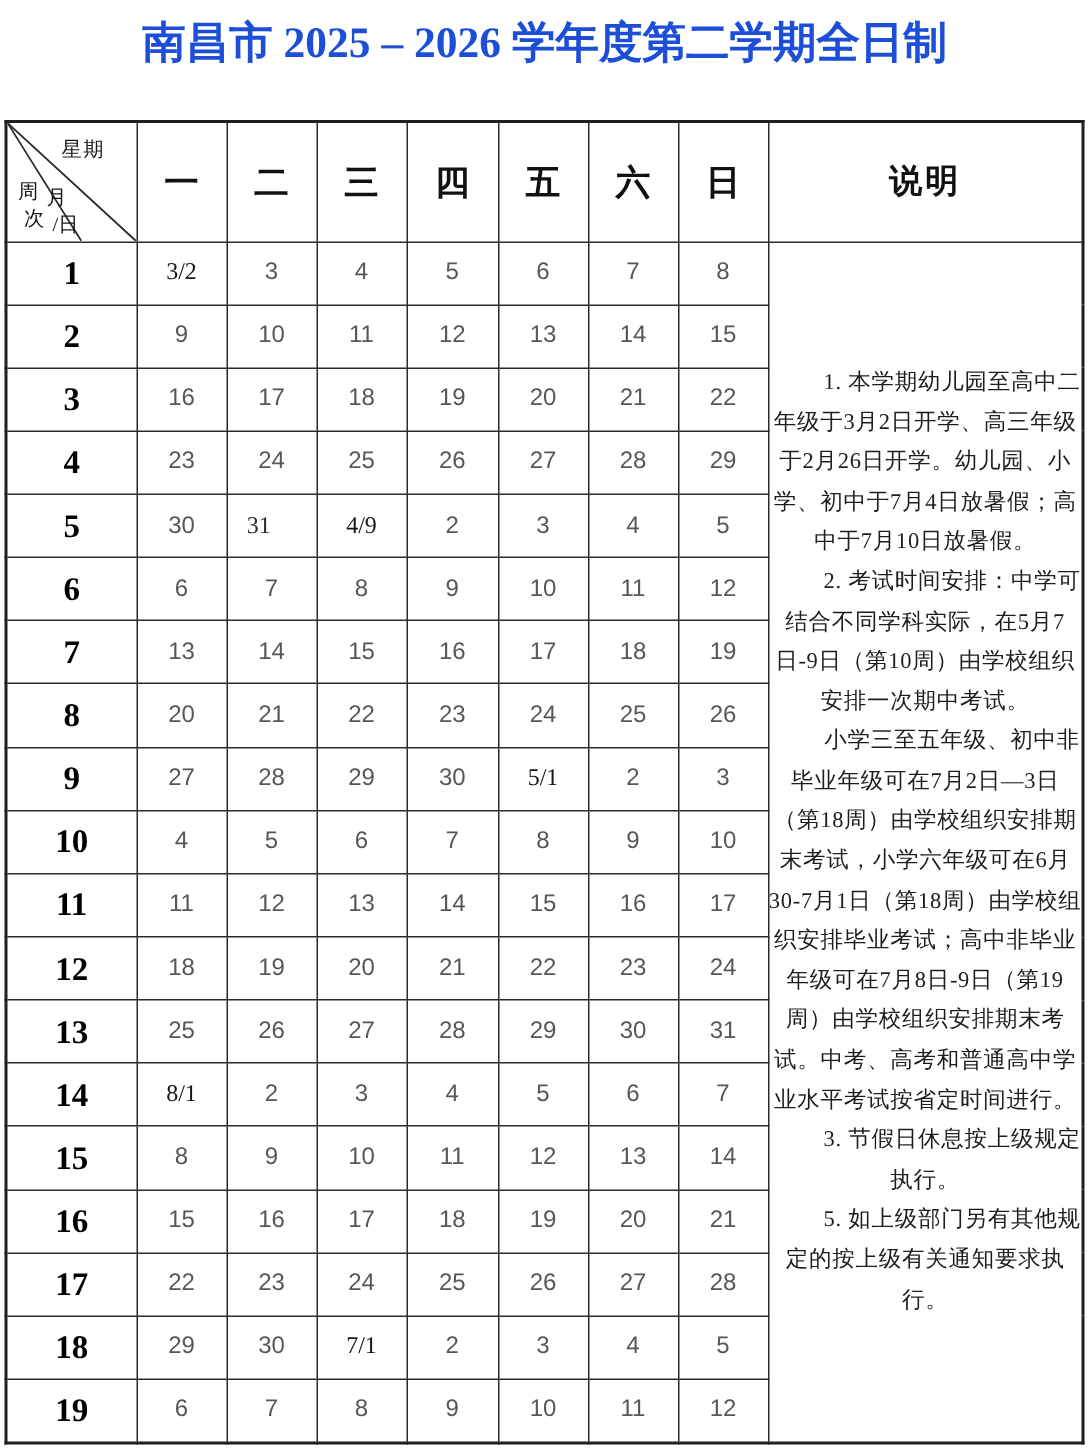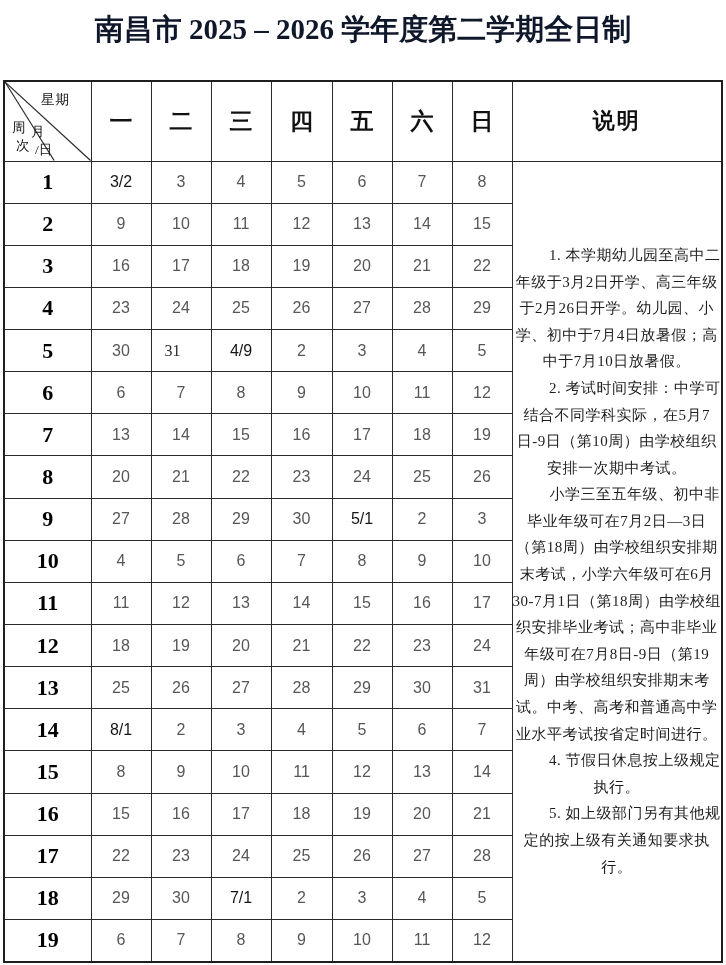--- a/index.html
+++ b/index.html
@@ -2,21 +2,21 @@
 <html><head>
 <meta charset="utf-8">
 <style>
   html,body{margin:0;padding:0;}
   body{
     width:726px;height:965px;background:#ffffff;position:relative;
     font-family:"Liberation Serif","DejaVu Serif",serif;color:#1e1e1e;
   }
   .page-title{
     position:absolute;top:14px;left:0;width:726px;text-align:center;
-    font-weight:bold;font-size:29px;line-height:31px;color:#0f172a;
+    font-weight:bold;font-size:29px;line-height:31px;color:#1d4ed8;
   }
   table.cal{
     position:absolute;left:3px;top:80px;width:720px;
     border-collapse:collapse;table-layout:fixed;background:#fff;
     border:2.5px solid #1f1f1f;
   }
   table.cal th,table.cal td{
     border:1.4px solid #2a2a2a;padding:0;text-align:center;vertical-align:middle;
     overflow:hidden;
   }
@@ -35,21 +35,21 @@
   .lab-week2{left:11px;top:57px;}
   .lab-day{left:30px;top:61px;}
   td.week{
     font-size:22px;font-weight:bold;color:#000;
     font-family:"Liberation Serif","DejaVu Serif",serif;
   }
   td.date{
     font-family:"Liberation Sans","DejaVu Sans",sans-serif;
     font-size:16px;color:#575757;
   }
-  td.date.month-start{color:#161616;}
+  td.date.month-start{color:#161616;font-family:Liberation Serif, serif;}
   td.date.serif-left{
     font-family:"Liberation Serif","DejaVu Serif",serif;
     color:#2c2c2c;text-align:left;padding-left:13px;
   }
   td.notes{
     vertical-align:top;text-align:justify;
     padding:24px 7px 0 8px;
     font-size:15px;line-height:26.6px;letter-spacing:0.5px;color:#1d1d1d;
   }
   td.notes p{margin:0;text-indent:2.4em;}
@@ -103,21 +103,21 @@
         <td class="date">3</td>
         <td class="date">4</td>
         <td class="date">5</td>
         <td class="date">6</td>
         <td class="date">7</td>
         <td class="date">8</td>
         <td class="notes" rowspan="19">
           <p>1. 本学期幼儿园至高中二年级于3月2日开学、高三年级于2月26日开学。幼儿园、小学、初中于7月4日放暑假；高中于7月10日放暑假。</p>
           <p>2. 考试时间安排：中学可结合不同学科实际，在5月7日-9日（第10周）由学校组织安排一次期中考试。</p>
           <p>小学三至五年级、初中非毕业年级可在7月2日—3日（第18周）由学校组织安排期末考试，小学六年级可在6月30-7月1日（第18周）由学校组织安排毕业考试；高中非毕业年级可在7月8日-9日（第19周）由学校组织安排期末考试。中考、高考和普通高中学业水平考试按省定时间进行。</p>
-          <p>4. 节假日休息按上级规定执行。</p>
+          <p>3. 节假日休息按上级规定执行。</p>
           <p>5. 如上级部门另有其他规定的按上级有关通知要求执行。</p>
         </td>
       </tr>
       <tr>
         <td class="week">2</td>
         <td class="date">9</td>
         <td class="date">10</td>
         <td class="date">11</td>
         <td class="date">12</td>
         <td class="date">13</td>

